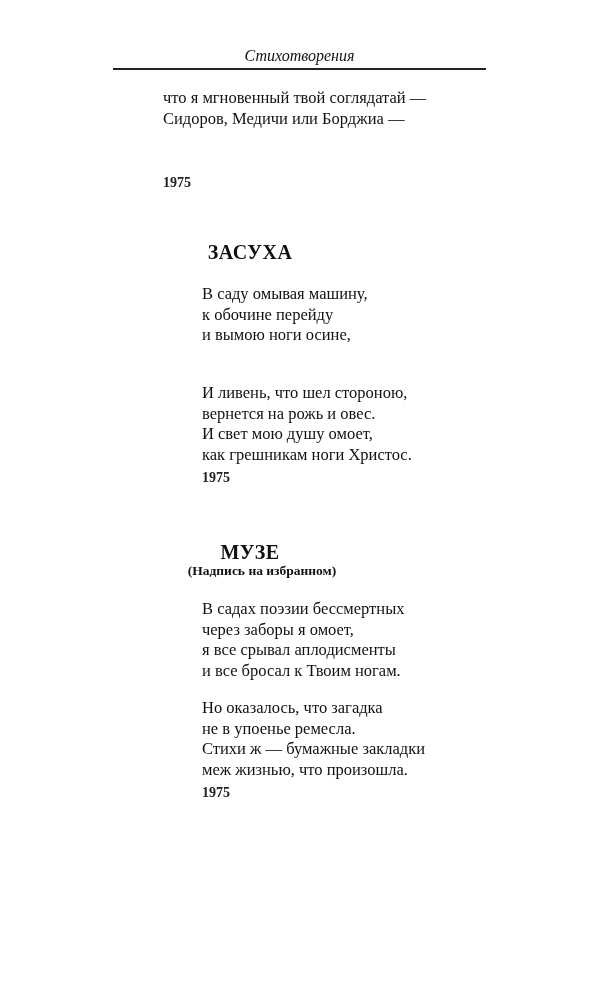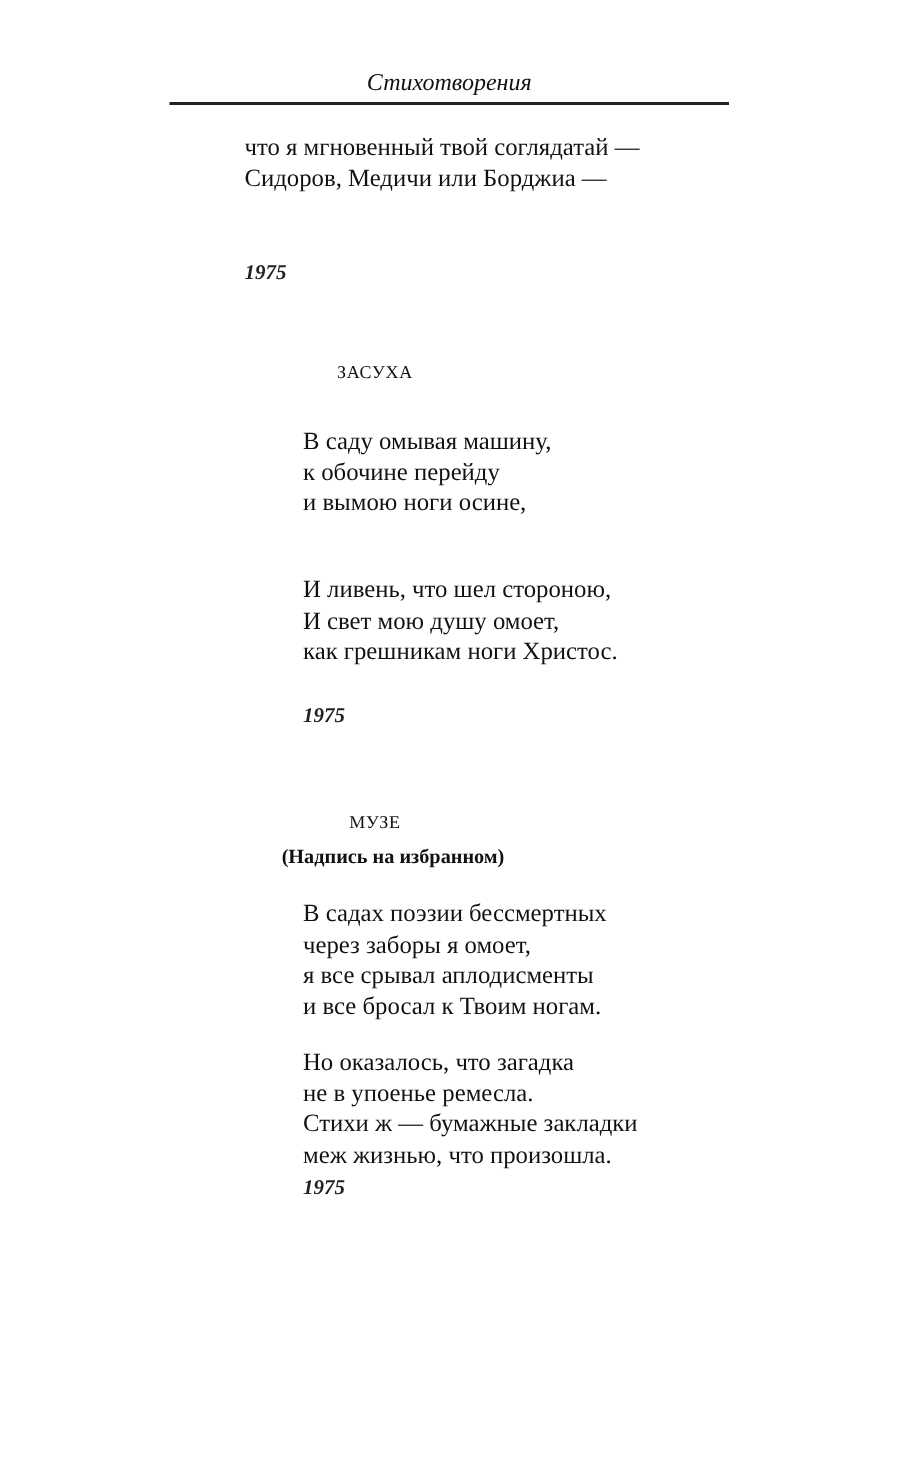--- a/index.html
+++ b/index.html
@@ -38,33 +38,32 @@
       position: absolute;
       font-size: 16.5px;
       line-height: 20.5px;
       white-space: nowrap;
     }
     .stanza .line {
       display: block;
     }
     .year {
       position: absolute;
-      font-style: italic;
       font-weight: bold;
       font-size: 14px;
       line-height: 18px;
       color: #222;
     }
     .title {
       position: absolute;
       left: 0;
       width: 500px;
       text-align: center;
-      font-weight: normal;
-      font-size: 12px;
+      font-weight: bold;
+      font-size: 20px;
       letter-spacing: 0.5px;
     }
     .subtitle {
       position: absolute;
       left: 0;
       width: 524px;
       text-align: center;
       font-weight: bold;
       font-size: 13.5px;
     }
@@ -84,20 +83,21 @@
   <div class="year" style="left:163px; top:174px;">1975</div>
 
   <div class="title" style="top:241px;">ЗАСУХА</div>
   <div class="stanza" style="left:202px; top:284px;">
     <span class="line">В саду омывая машину,</span>
     <span class="line">к обочине перейду</span>
     <span class="line">и вымою ноги осине,</span>
   </div>
   <div class="stanza" style="left:202px; top:383px;">
     <span class="line">И ливень, что шел стороною,</span>
+    <span class="line">вернется на рожь и овес.</span>
     <span class="line">И свет мою душу омоет,</span>
     <span class="line">как грешникам ноги Христос.</span>
   </div>
   <div class="year" style="left:202px; top:469px;">1975</div>
 
   <div class="title" style="top:541px;">МУЗЕ</div>
   <div class="subtitle" style="top:563px;">(Надпись на избранном)</div>
   <div class="stanza" style="left:202px; top:599px;">
     <span class="line">В садах поэзии бессмертных</span>
     <span class="line">через заборы я омоет,</span>

